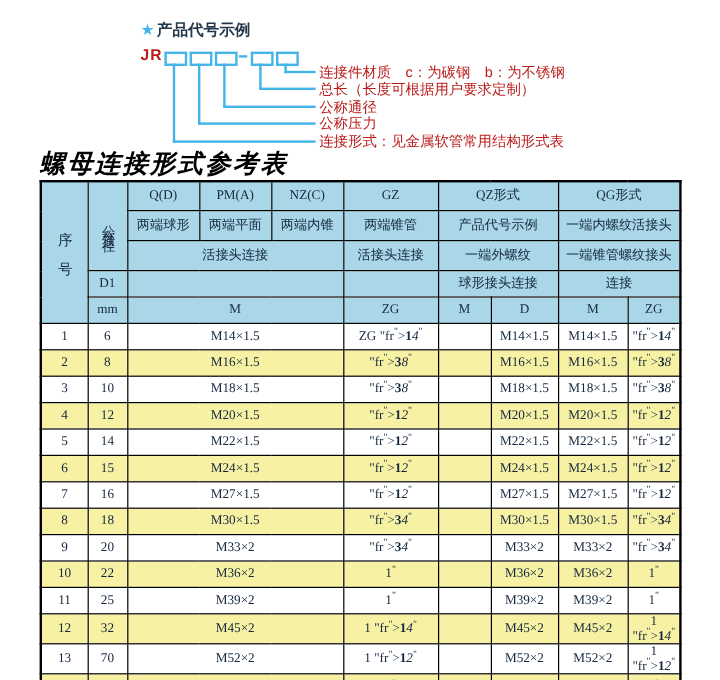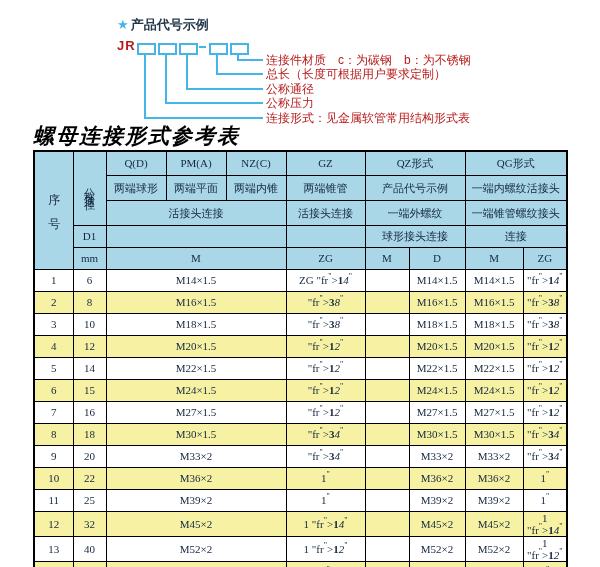--- a/index.html
+++ b/index.html
@@ -250,21 +250,21 @@
         <td>32</td>
         <td colspan="3">M45×2</td>
         <td>1 <span class="&lt;sup">"fr<sup>"</sup>&gt;<b>1</b><i>4</i></span><sup>"</sup></td>
         <td></td>
         <td>M45×2</td>
         <td>M45×2</td>
         <td>1 <span class="&lt;sup">"fr<sup>"</sup>&gt;<b>1</b><i>4</i></span><sup>"</sup></td>
       </tr>
       <tr>
         <td>13</td>
-        <td>40</td>
+        <td>70</td>
         <td colspan="3">M52×2</td>
         <td>1 <span class="&lt;sup">"fr<sup>"</sup>&gt;<b>1</b><i>2</i></span><sup>"</sup></td>
         <td></td>
         <td>M52×2</td>
         <td>M52×2</td>
         <td>1 <span class="&lt;sup">"fr<sup>"</sup>&gt;<b>1</b><i>2</i></span><sup>"</sup></td>
       </tr>
       <tr class="alt">
         <td>14</td>
         <td>50</td>

